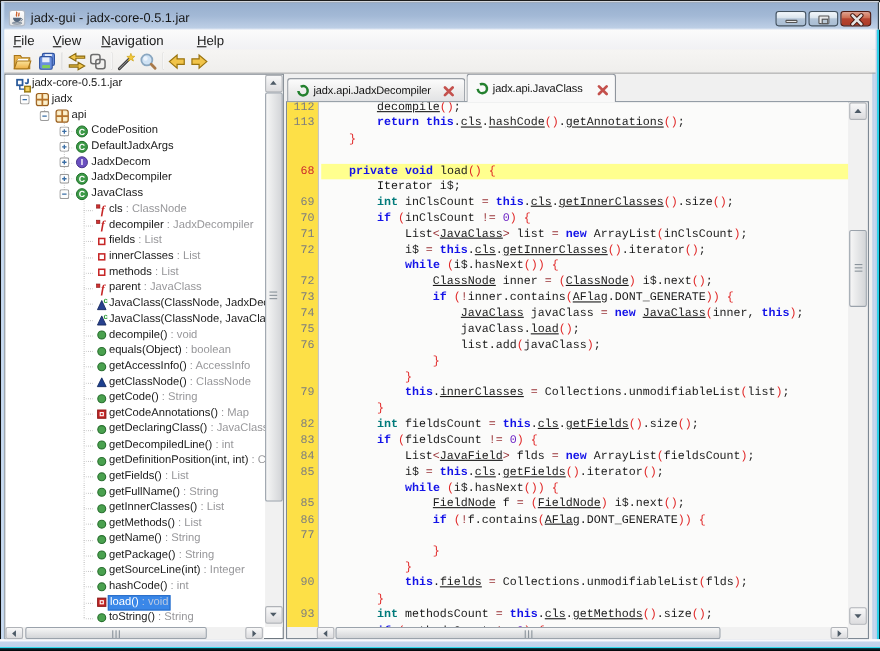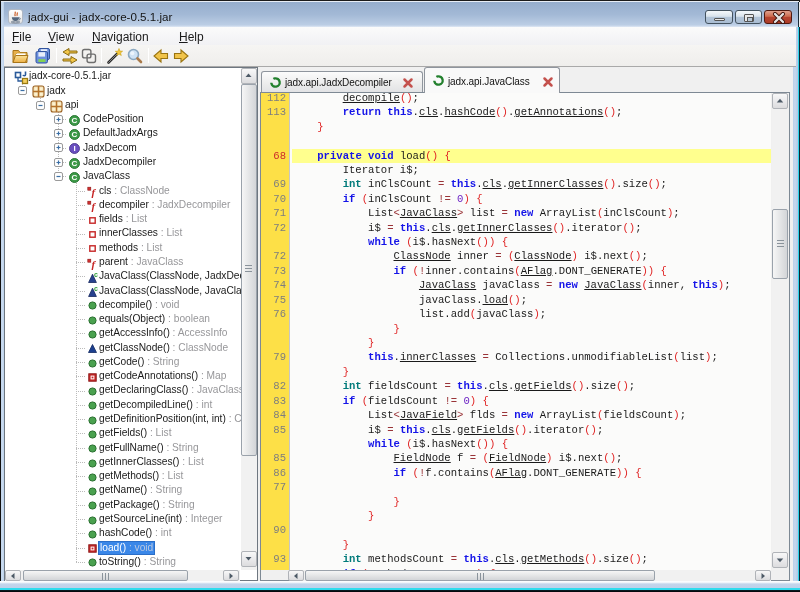--- a/index.html
+++ b/index.html
@@ -493,20 +493,21 @@
 <div class="cr" style="top:271.8px">        <span class="s">}</span></div>
 <div class="cr" style="top:286.2px">        <span class="t">int</span> fieldsCount <span class="o">=</span> <span class="k">this</span>.<span class="l">cls</span>.<span class="l">getFields</span><span class="s">()</span>.size<span class="s">()</span>;</div>
 <div class="cr" style="top:300.6px">        <span class="k">if</span> <span class="s">(</span>fieldsCount <span class="o">!=</span> <span class="n">0</span><span class="s">)</span> <span class="s">{</span></div>
 <div class="cr" style="top:329.5px">            i$ <span class="o">=</span> <span class="k">this</span>.<span class="l">cls</span>.<span class="l">getFields</span><span class="s">()</span>.iterator<span class="s">()</span>;</div>
 <div class="cr" style="top:315.0px">            List<span class="o">&lt;</span><span class="l">JavaField</span><span class="o">&gt;</span> flds <span class="o">=</span> <span class="k">new</span> ArrayList<span class="s">(</span>fieldsCount<span class="s">)</span>;</div>
 <div class="cr" style="top:343.9px">            <span class="k">while</span> <span class="s">(</span>i$.hasNext<span class="s">()</span><span class="s">)</span> <span class="s">{</span></div>
 <div class="cr" style="top:358.3px">                <span class="l">FieldNode</span> f <span class="o">=</span> <span class="s">(</span><span class="l">FieldNode</span><span class="s">)</span> i$.next<span class="s">()</span>;</div>
 <div class="cr" style="top:372.7px">                <span class="k">if</span> <span class="s">(</span><span class="o">!</span>f.contains<span class="s">(</span><span class="l">AFlag</span>.DONT_GENERATE<span class="s">)</span><span class="s">)</span> <span class="s">{</span></div>
 <div class="cr" style="top:401.6px">                <span class="s">}</span></div>
 <div class="cr" style="top:416.0px">            <span class="s">}</span></div>
+<div class="cr" style="top:430.4px">            <span class="k">this</span>.<span class="l">fields</span> <span class="o">=</span> Collections.unmodifiableList<span class="s">(</span>flds<span class="s">)</span>;</div>
 <div class="cr" style="top:444.8px">        <span class="s">}</span></div>
 <div class="cr" style="top:459.2px">        <span class="t">int</span> methodsCount <span class="o">=</span> <span class="k">this</span>.<span class="l">cls</span>.<span class="l">getMethods</span><span class="s">()</span>.size<span class="s">()</span>;</div>
 <div class="cr" style="top:473.7px">        <span class="k">if</span> <span class="s">(</span>methodsCount <span class="o">!=</span> <span class="n">0</span><span class="s">)</span> <span class="s">{</span></div>
 </div>
 </div>
 
 <div class="sbtrack" style="left:772px;top:93px;width:16px;height:477px"></div>
 <div class="sbbtn" style="left:772px;top:93px;width:16px;height:16px">
     <svg width="14" height="14" viewBox="0 0 13 13">
       <path d="M3.5 8 L6.5 4.5 L9.5 8 Z" fill="#4d5a66"></path>

